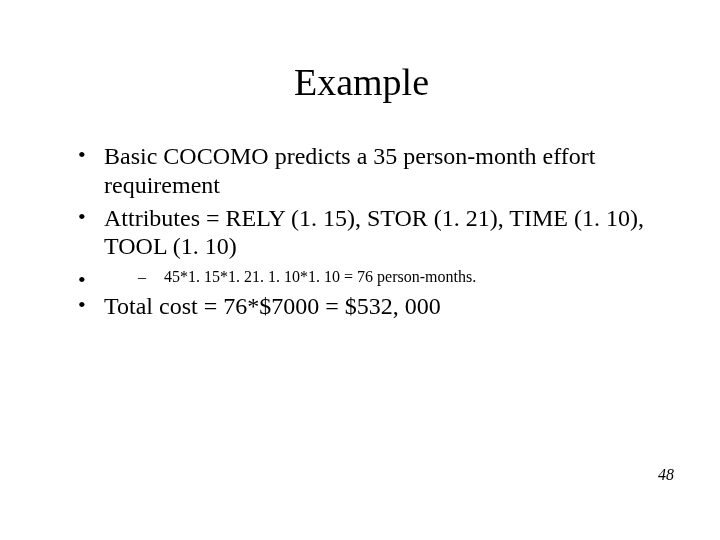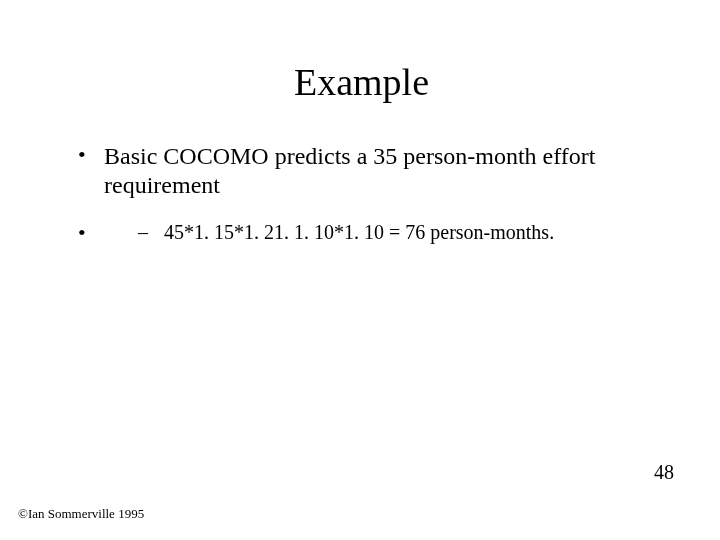--- a/index.html
+++ b/index.html
@@ -35,62 +35,68 @@
   }
   .bullets > li::before {
     content: "•";
     position: absolute;
     left: 0;
     top: 0;
     font-size: 22px;
   }
   .subbullets {
     list-style: none;
-    font-size: 20px;
+    font-size: 16px;
     padding-left: 34px;
-    margin-top: 20px;
+    margin-top: 6px;
     margin-bottom: 6px;
   }
   .subbullets > li {
     position: relative;
     padding-left: 26px;
   }
   .subbullets > li::before {
     content: "–";
     position: absolute;
     left: 0;
     top: 0;
   }
   .page-number {
     position: absolute;
     right: 46px;
     bottom: 56px;
-    font-size: 20px;
+    font-size: 16px;
+    font-style: italic;
   }
   .copyright {
     position: absolute;
     left: 18px;
     bottom: 18px;
     font-size: 13px;
   }
 </style>
 </head>
 <body>
 
 <div class="slide">
   <h1 class="title">Example</h1>
 
   <ul class="bullets">
     <li>
       <span>Basic COCOMO predicts a 35 person-month effort requirement</span>
     </li>
     <li>
+      <span>Attributes = RELY (1. 15), STOR (1. 21), TIME (1. 10), TOOL (1. 10)</span>
+    </li>
+    <li>
       <ul class="subbullets">
         <li>
           <span>45*1. 15*1. 21. 1. 10*1. 10 = 76 person-months.</span>
         </li>
       </ul>
     </li>
+    <li>
+      <span>Total cost = 76*$7000 = $532, 000</span>
+    </li>
   </ul>
 
   <div class="page-number">48</div>
-  <div class="copyright">©Ian Sommerville 1995</div>
 </div>
 
 </body></html>

